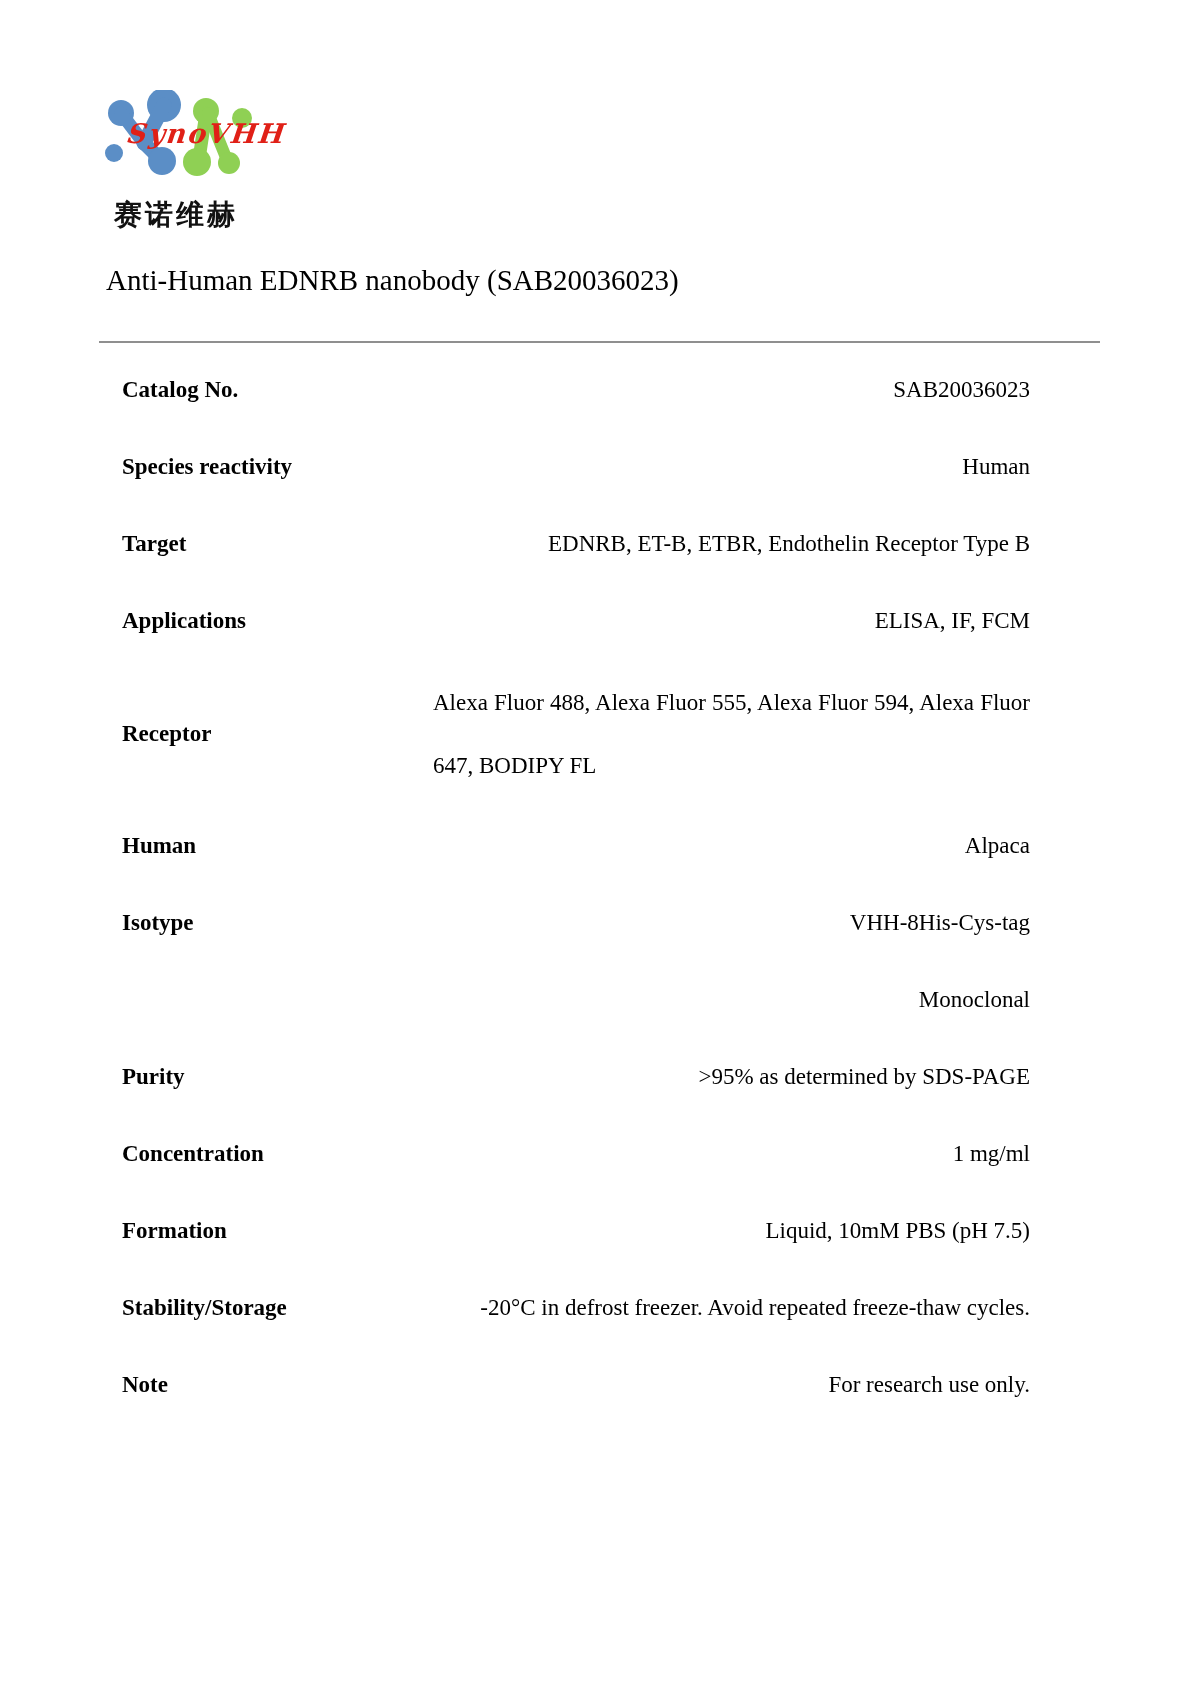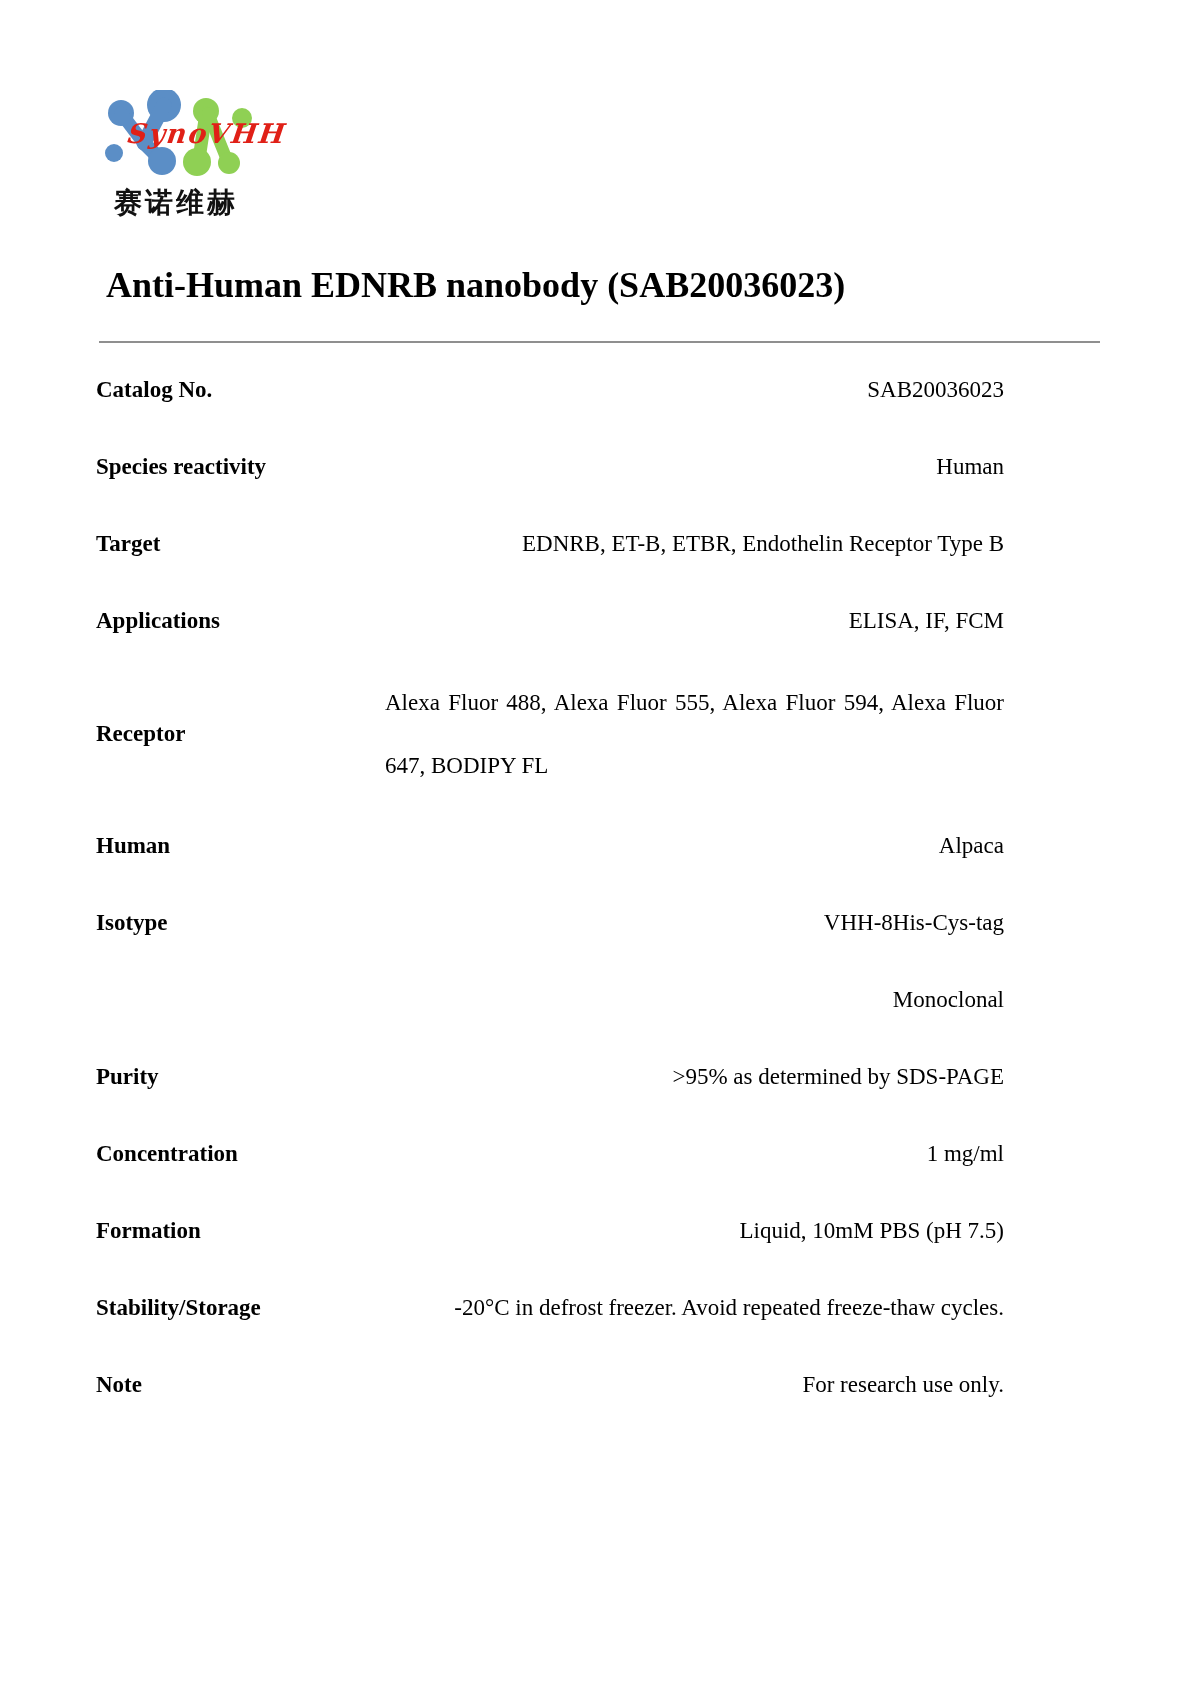--- a/index.html
+++ b/index.html
@@ -25,49 +25,49 @@
     font-family: "DejaVu Serif", serif;
     font-style: italic;
     font-weight: bold;
     font-size: 27px;
     letter-spacing: 2px;
     color: #e02017;
     transform: skewX(-8deg);
     white-space: nowrap;
   }
   .logo-cn {
-    margin-top: 6px;
+    margin-top: 18px;
     margin-left: 14px;
     font-family: "DejaVu Sans", sans-serif;
     font-size: 28px;
     font-weight: 600;
     letter-spacing: 3px;
     color: #111111;
     white-space: nowrap;
   }
 
   
   .doc-title {
     position: absolute;
     left: 106px; top: 264px;
-    font-size: 36px;
-    font-weight: bold;
+    font-size: 29px;
+    font-weight: normal;
     white-space: nowrap;
   }
   .title-rule {
     position: absolute;
     left: 99px; top: 341px;
     width: 1001px; height: 2px;
     background: #8f8f8f;
   }
 
   
   .spec-table {
     position: absolute;
-    left: 96px; top: 352px;
+    left: 122px; top: 352px;
     width: 908px;
   }
   .spec-row {
     display: flex;
     align-items: center;
     min-height: 77px;
   }
   .spec-row.multiline { min-height: 148px; }
   .spec-label {
     width: 289px;
@@ -78,20 +78,21 @@
   }
   .spec-value {
     flex: 1 1 auto;
     font-size: 23px;
     line-height: 1.25;
     text-align: right;
   }
   .spec-row.multiline .spec-value {
     text-align: justify;
     line-height: 63px;
+    margin-left: 22px;
   }
 </style>
 </head>
 <body>
 
 <div class="page">
 
   <div class="logo">
     <div class="logo-art">
       <svg width="165" height="88" viewBox="0 0 165 88">

